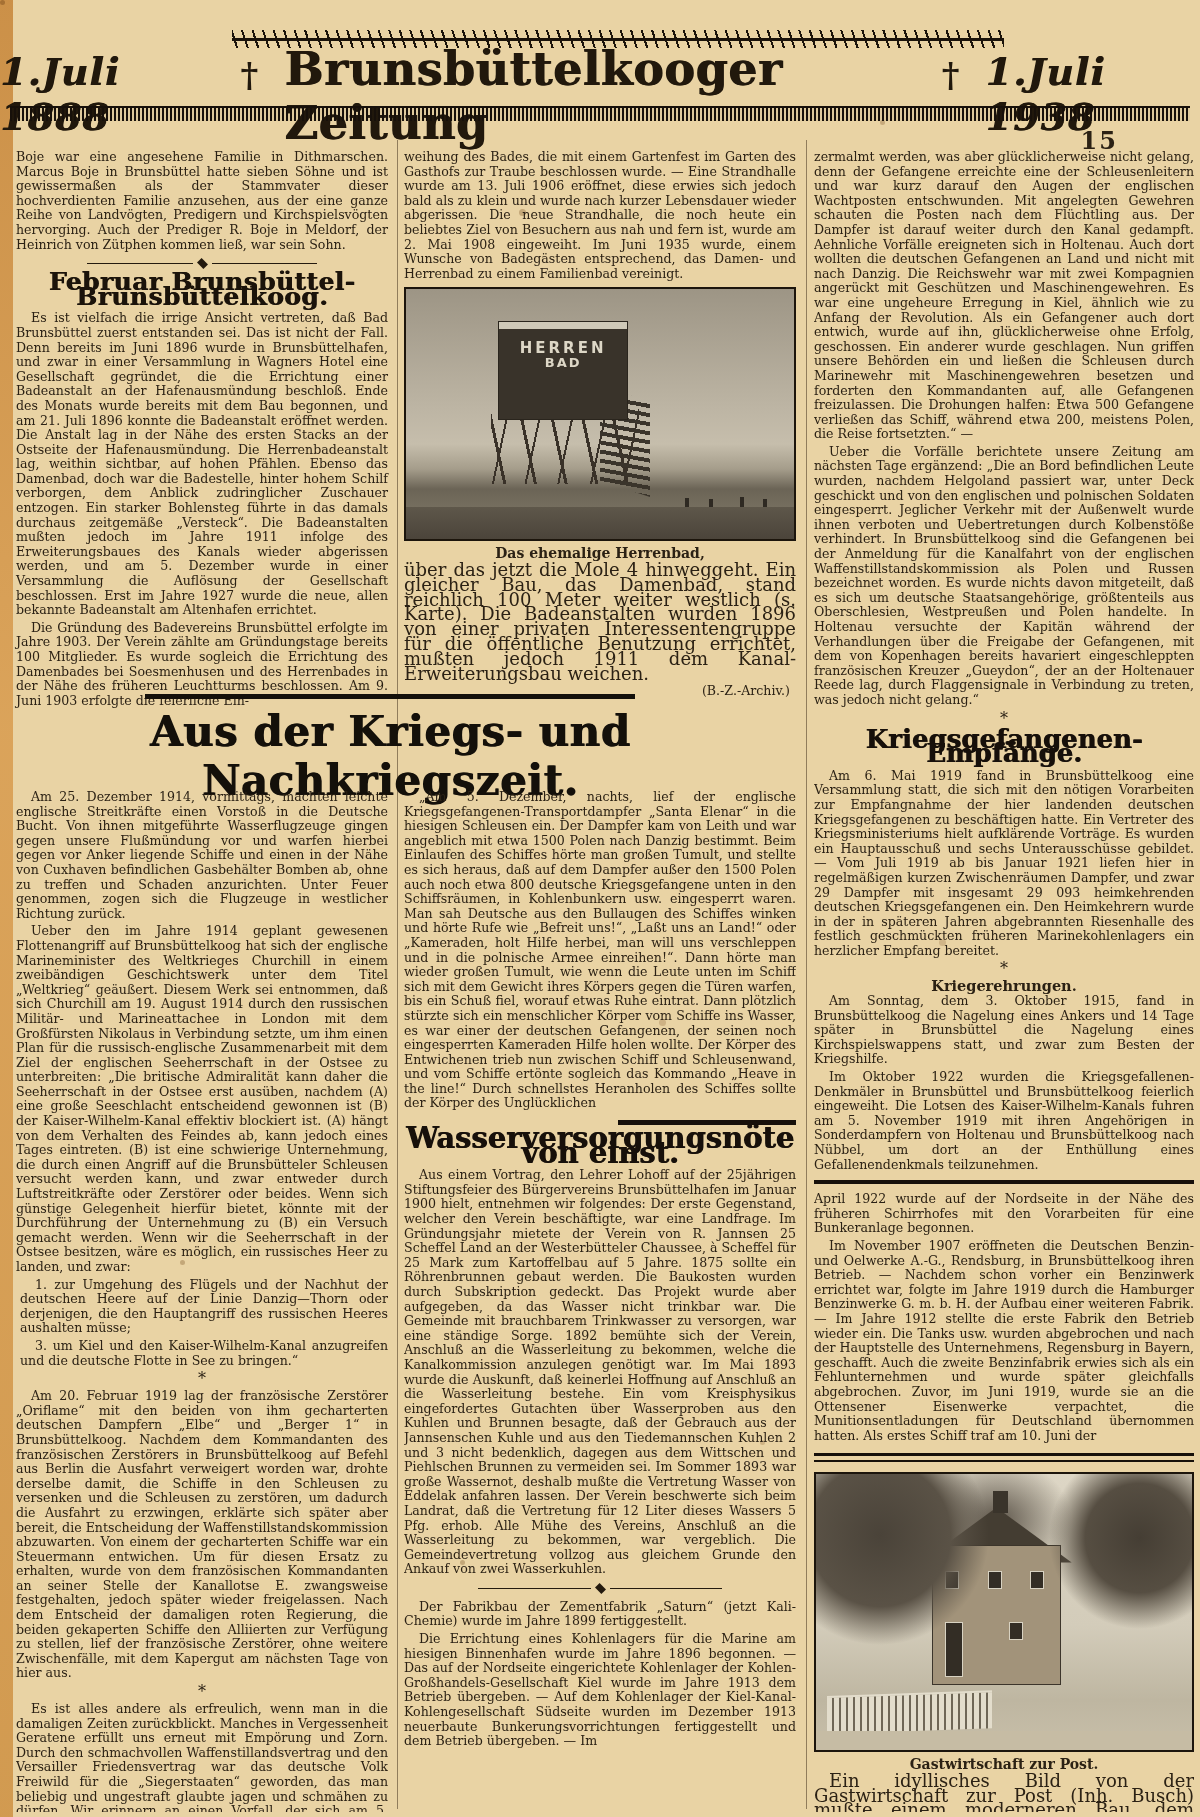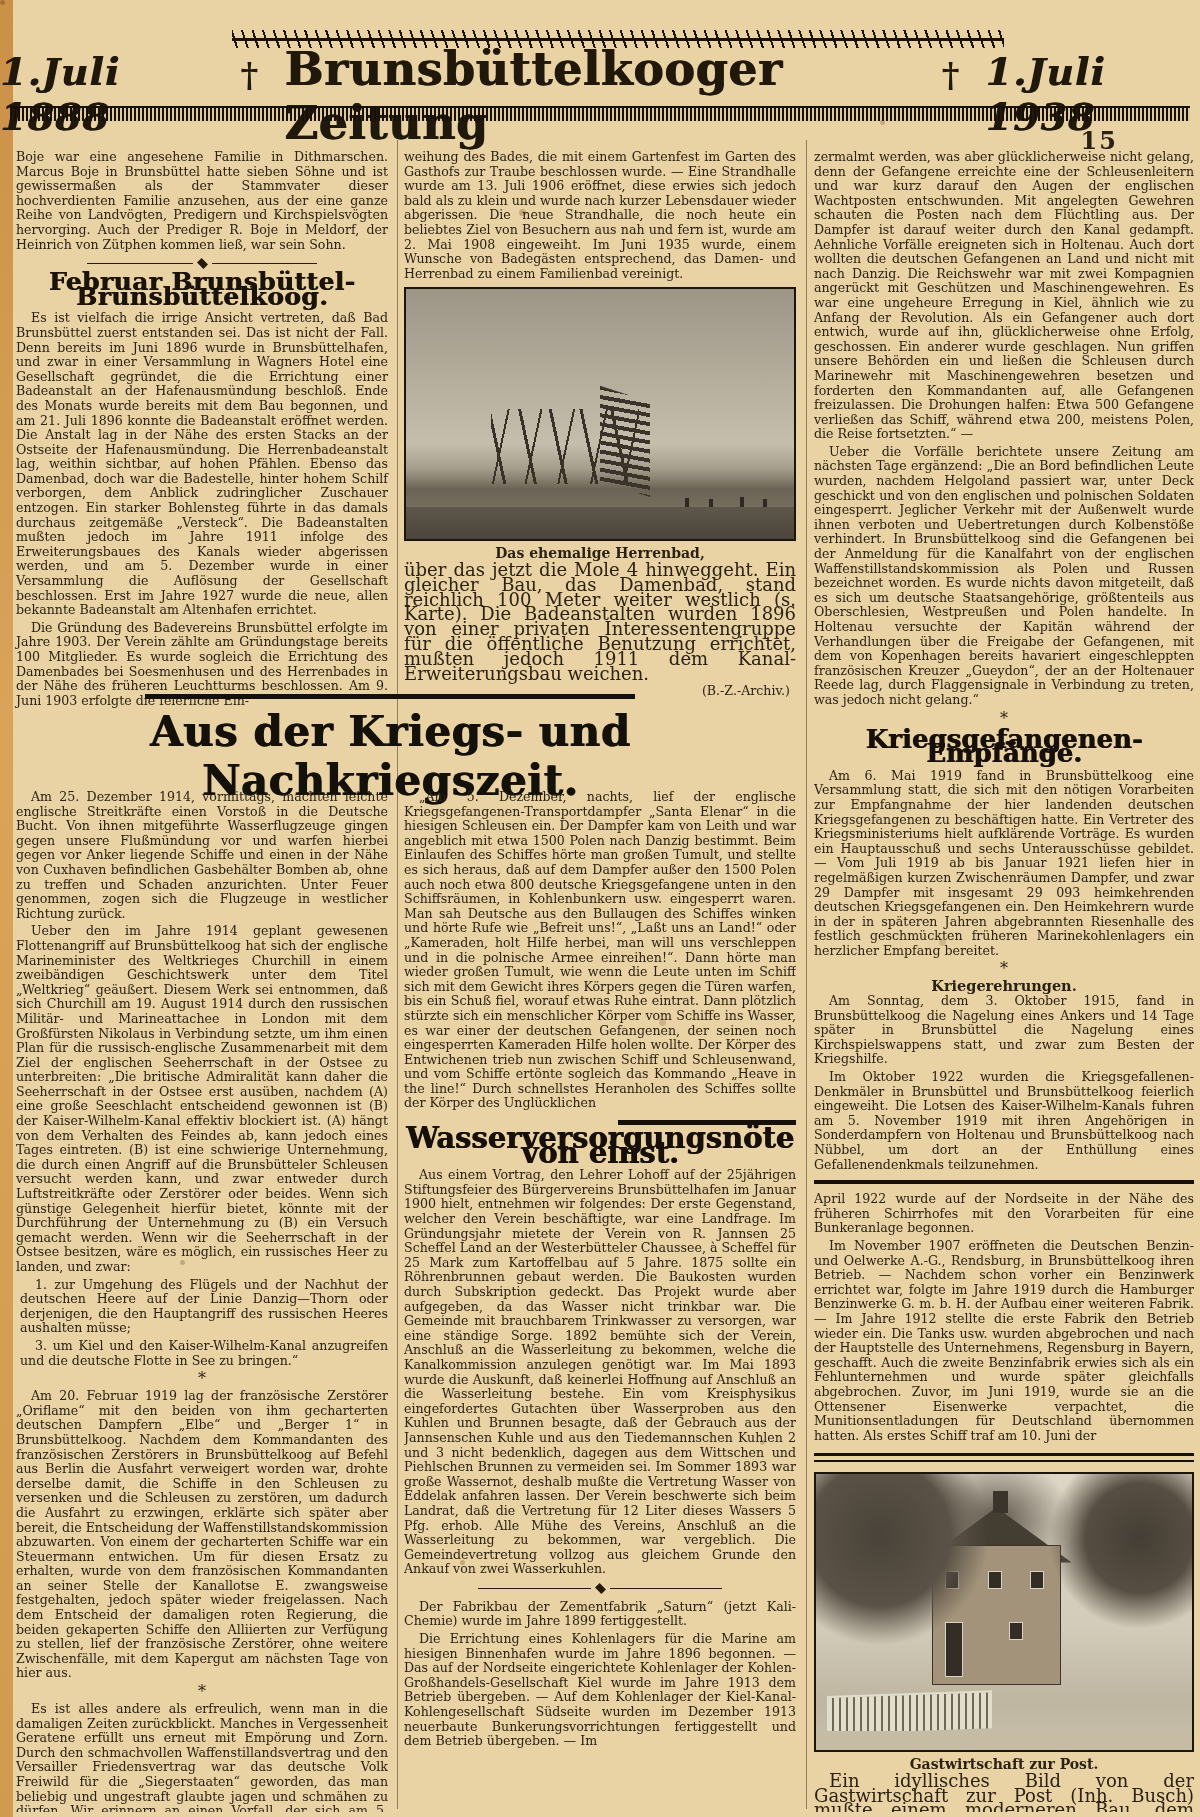--- a/index.html
+++ b/index.html
@@ -155,20 +155,26 @@
     <p class="ind">Am 20. Februar 1919 lag der französische Zerstörer „Oriflame“ mit den beiden von ihm gecharterten deutschen Dampfern „Elbe“ und „Berger 1“ in Brunsbüttelkoog. Nachdem dem Kommandanten des französischen Zerstörers in Brunsbüttelkoog auf Befehl aus Berlin die Ausfahrt verweigert worden war, drohte derselbe damit, die Schiffe in den Schleusen zu versenken und die Schleusen zu zerstören, um dadurch die Ausfahrt zu erzwingen, erklärte sich später aber bereit, die Entscheidung der Waffenstillstandskommission abzuwarten. Von einem der gecharterten Schiffe war ein Steuermann entwichen. Um für diesen Ersatz zu erhalten, wurde von dem französischen Kommandanten an seiner Stelle der Kanallotse E. zwangsweise festgehalten, jedoch später wieder freigelassen. Nach dem Entscheid der damaligen roten Regierung, die beiden gekaperten Schiffe den Alliierten zur Verfügung zu stellen, lief der französische Zerstörer, ohne weitere Zwischenfälle, mit dem Kapergut am nächsten Tage von hier aus.</p>
     <p class="star">*</p>
     <p class="ind">Es ist alles andere als erfreulich, wenn man in die damaligen Zeiten zurückblickt. Manches in Vergessenheit Geratene erfüllt uns erneut mit Empörung und Zorn. Durch den schmachvollen Waffenstillandsvertrag und den Versailler Friedensvertrag war das deutsche Volk Freiwild für die „Siegerstaaten“ geworden, das man beliebig und ungestraft glaubte jagen und schmähen zu dürfen. Wir erinnern an einen Vorfall, der sich am 5. Dezember 1919 zutrug und über den die „Brunsbüttelkooger Zeitung“ folgende Berichte brachte:</p>
   </div>
 
   <div class="col" style="left:404px;top:150px;width:392px;">
     <p>weihung des Bades, die mit einem Gartenfest im Garten des Gasthofs zur Traube beschlossen wurde. — Eine Strandhalle wurde am 13. Juli 1906 eröffnet, diese erwies sich jedoch bald als zu klein und wurde nach kurzer Lebensdauer wieder abgerissen. Die neue Strandhalle, die noch heute ein beliebtes Ziel von Besuchern aus nah und fern ist, wurde am 2. Mai 1908 eingeweiht. Im Juni 1935 wurde, einem Wunsche von Badegästen entsprechend, das Damen- und Herrenbad zu einem Familienbad vereinigt.</p>
     <div class="photo1">
       <div class="p1-stilts"></div>
       <div class="p1-ramp"></div>
+      <div class="p1-hut">
+        <div class="p1-sign">
+          <span class="l1">HERREN</span>
+          <span class="l2">BAD</span>
+        </div>
+      </div>
       <div class="p1-ground"></div>
       <div class="p1-fig" style="left:72%;"></div>
       <div class="p1-fig" style="left:78%;height:8px;"></div>
       <div class="p1-fig" style="left:86%;height:10px;"></div>
       <div class="p1-fig" style="left:92%;height:8px;"></div>
     </div>
     <div class="cap-title">Das ehemalige Herrenbad,</div>
     <p class="cap" style="text-indent:0;">über das jetzt die Mole 4 hinweggeht. Ein gleicher Bau, das Damenbad, stand reichlich 100 Meter weiter westlich (s. Karte). Die Badeanstalten wurden 1896 von einer privaten Interessentengruppe für die öffentliche Benutzung errichtet, mußten jedoch 1911 dem Kanal-Erweiterungsbau weichen.</p>
     <div class="credit">(B.-Z.-Archiv.)</div>
   </div>

